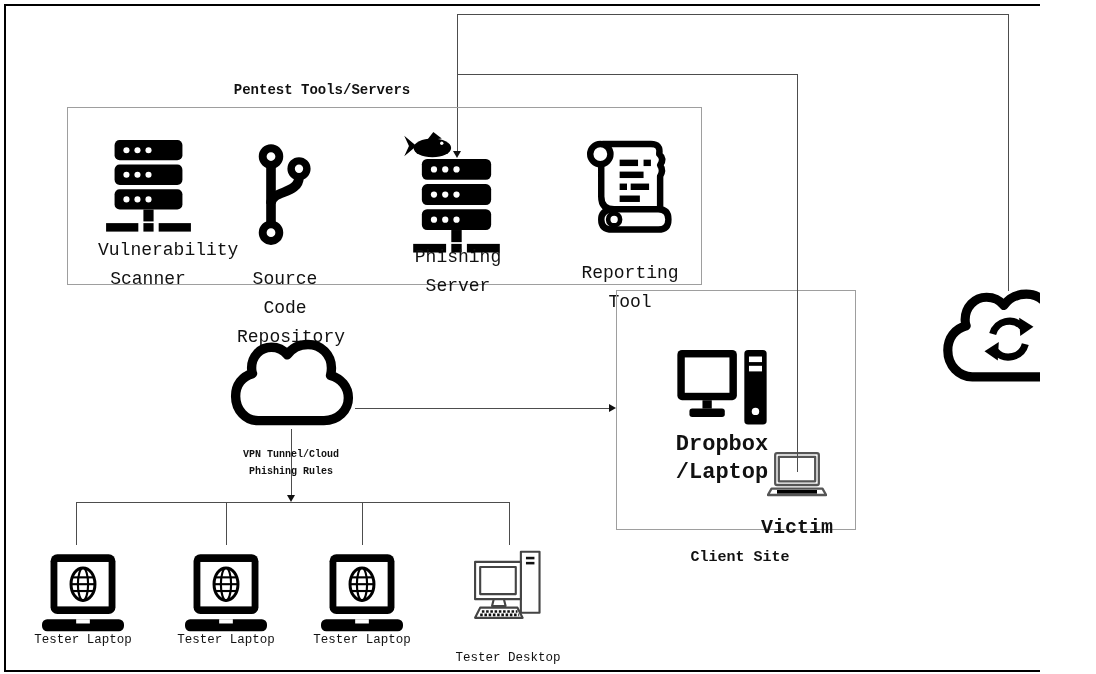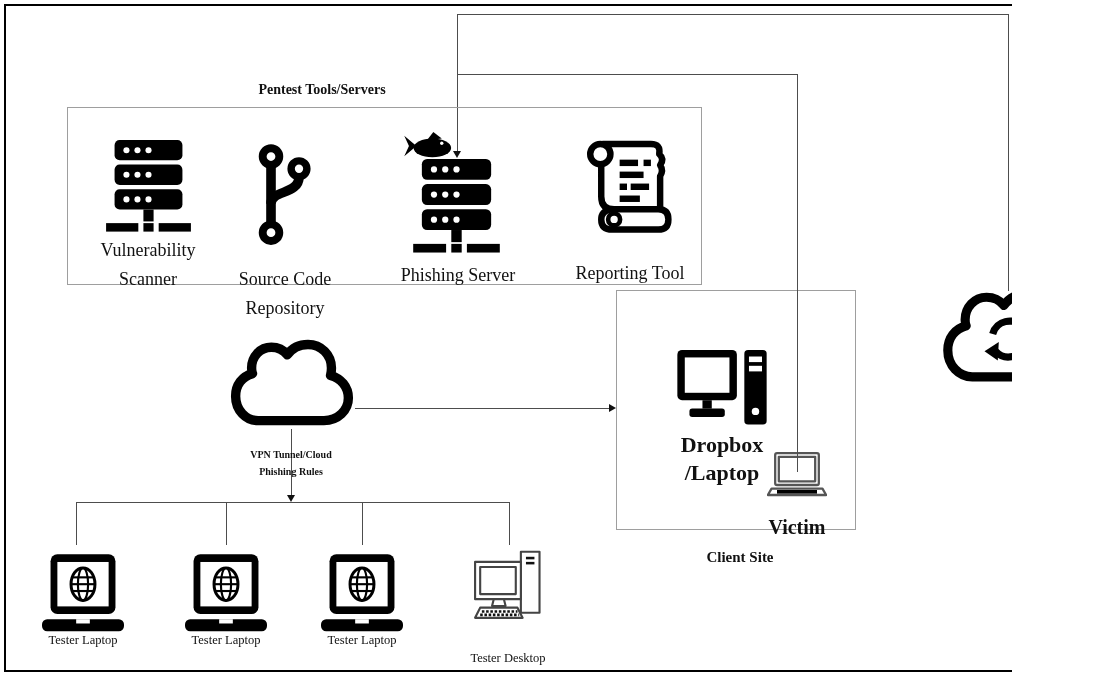--- a/index.html
+++ b/index.html
@@ -5,21 +5,21 @@
   :root{
     --connector:#4d4d4d;
     --box-border:#9e9e9e;
     --frame:#000000;
     --ink:#000000;
     --bg:#ffffff;
   }
   html,body{margin:0;padding:0;background:#fff;}
   .stage{
     position:relative;width:1012px;height:674px;background:var(--bg);
-    font-family:Liberation Serif, serif;color:#111;overflow:hidden;
+    font-family:Liberation Mono, monospace;color:#111;overflow:hidden;padding-left:28px;
   }
   .frame{position:absolute;left:4px;top:4px;width:1086px;height:664px;border:2px solid var(--frame);}
   .gbox{position:absolute;border:1px solid var(--box-border);background:transparent;}
   .line{position:absolute;background:var(--connector);}
   .h{height:1px;}
   .v{width:1px;}
   .arrow-down{position:absolute;width:0;height:0;border-left:4px solid transparent;border-right:4px solid transparent;border-top:7px solid #111;}
   .arrow-right{position:absolute;width:0;height:0;border-top:4px solid transparent;border-bottom:4px solid transparent;border-left:7px solid #111;}
   .lbl{position:absolute;text-align:center;color:#111;}
   .t-title{font-size:14px;font-weight:bold;}
@@ -124,21 +124,21 @@
           <circle cx="50" cy="12" r="3.6"></circle>
         <circle cx="24" cy="41" r="3.6"></circle>
           <circle cx="37" cy="41" r="3.6"></circle>
           <circle cx="50" cy="41" r="3.6"></circle>
         <circle cx="24" cy="70" r="3.6"></circle>
           <circle cx="37" cy="70" r="3.6"></circle>
           <circle cx="50" cy="70" r="3.6"></circle>
       </g>
     </svg>
   </div>
-  <div class="lbl t-tool" style="left:398px;top:261px;width:120px;">Phishing Server</div>
+  <div class="lbl t-tool" style="left:398px;top:243px;width:120px;">Phishing Server</div>
 
   <div class="icon" style="left:581px;top:139px;">
     <svg width="92" height="102" viewBox="0 0 100 110">
       <g fill="#fff" stroke="#000" stroke-width="7" stroke-linejoin="round" stroke-linecap="round">
         <path d="M24,5 H76 Q87,5 85,16 Q91,21 86,28 Q90,34 86,40 L86,76 H36 Q22,76 22,62 L22,24 Z"></path>
         <circle cx="21" cy="16" r="11"></circle>
         <path d="M36,76 H84 Q95,76 95,87 Q95,98 84,98 H34 Q22,98 22,87 Q22,78 32,76 Z"></path>
         <circle cx="36" cy="87" r="6.5" stroke-width="5"></circle>
       </g>
       <g fill="#000">

